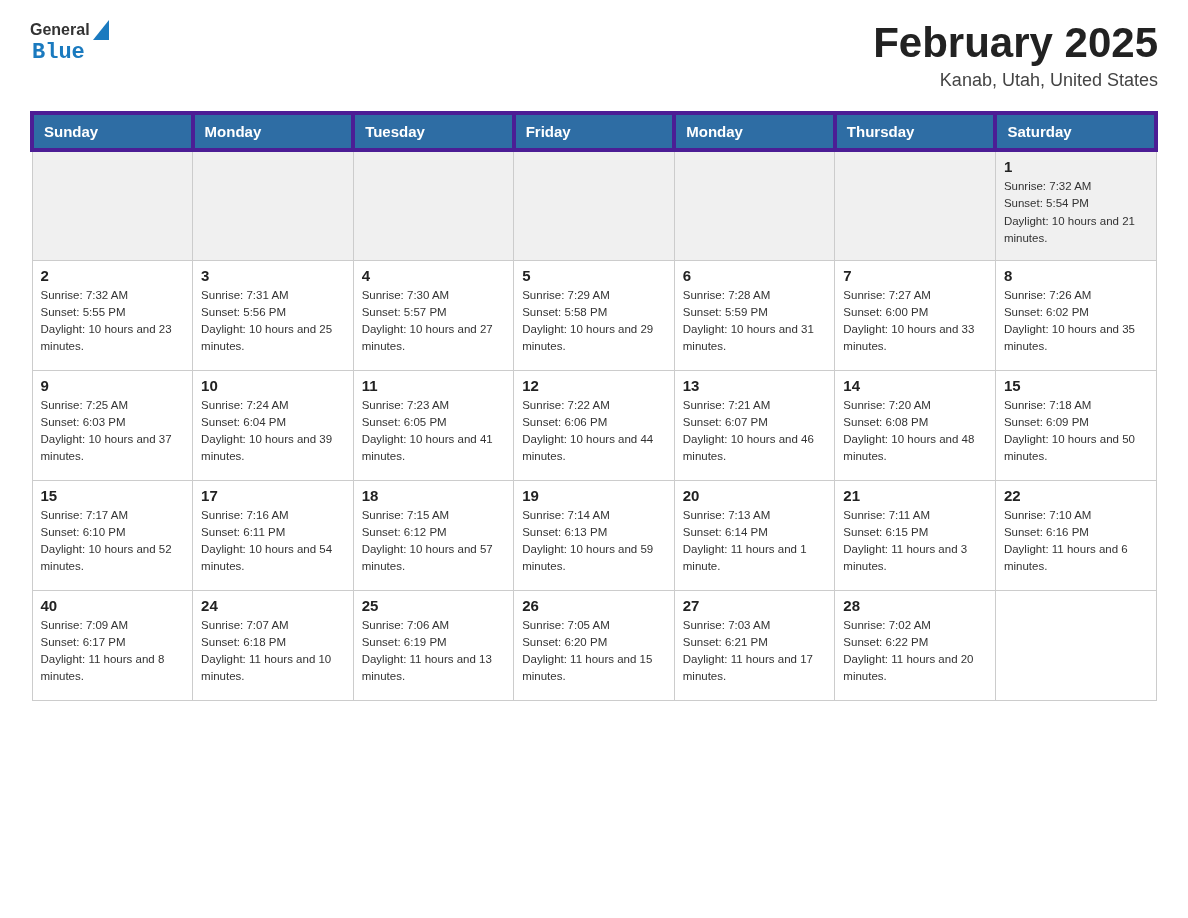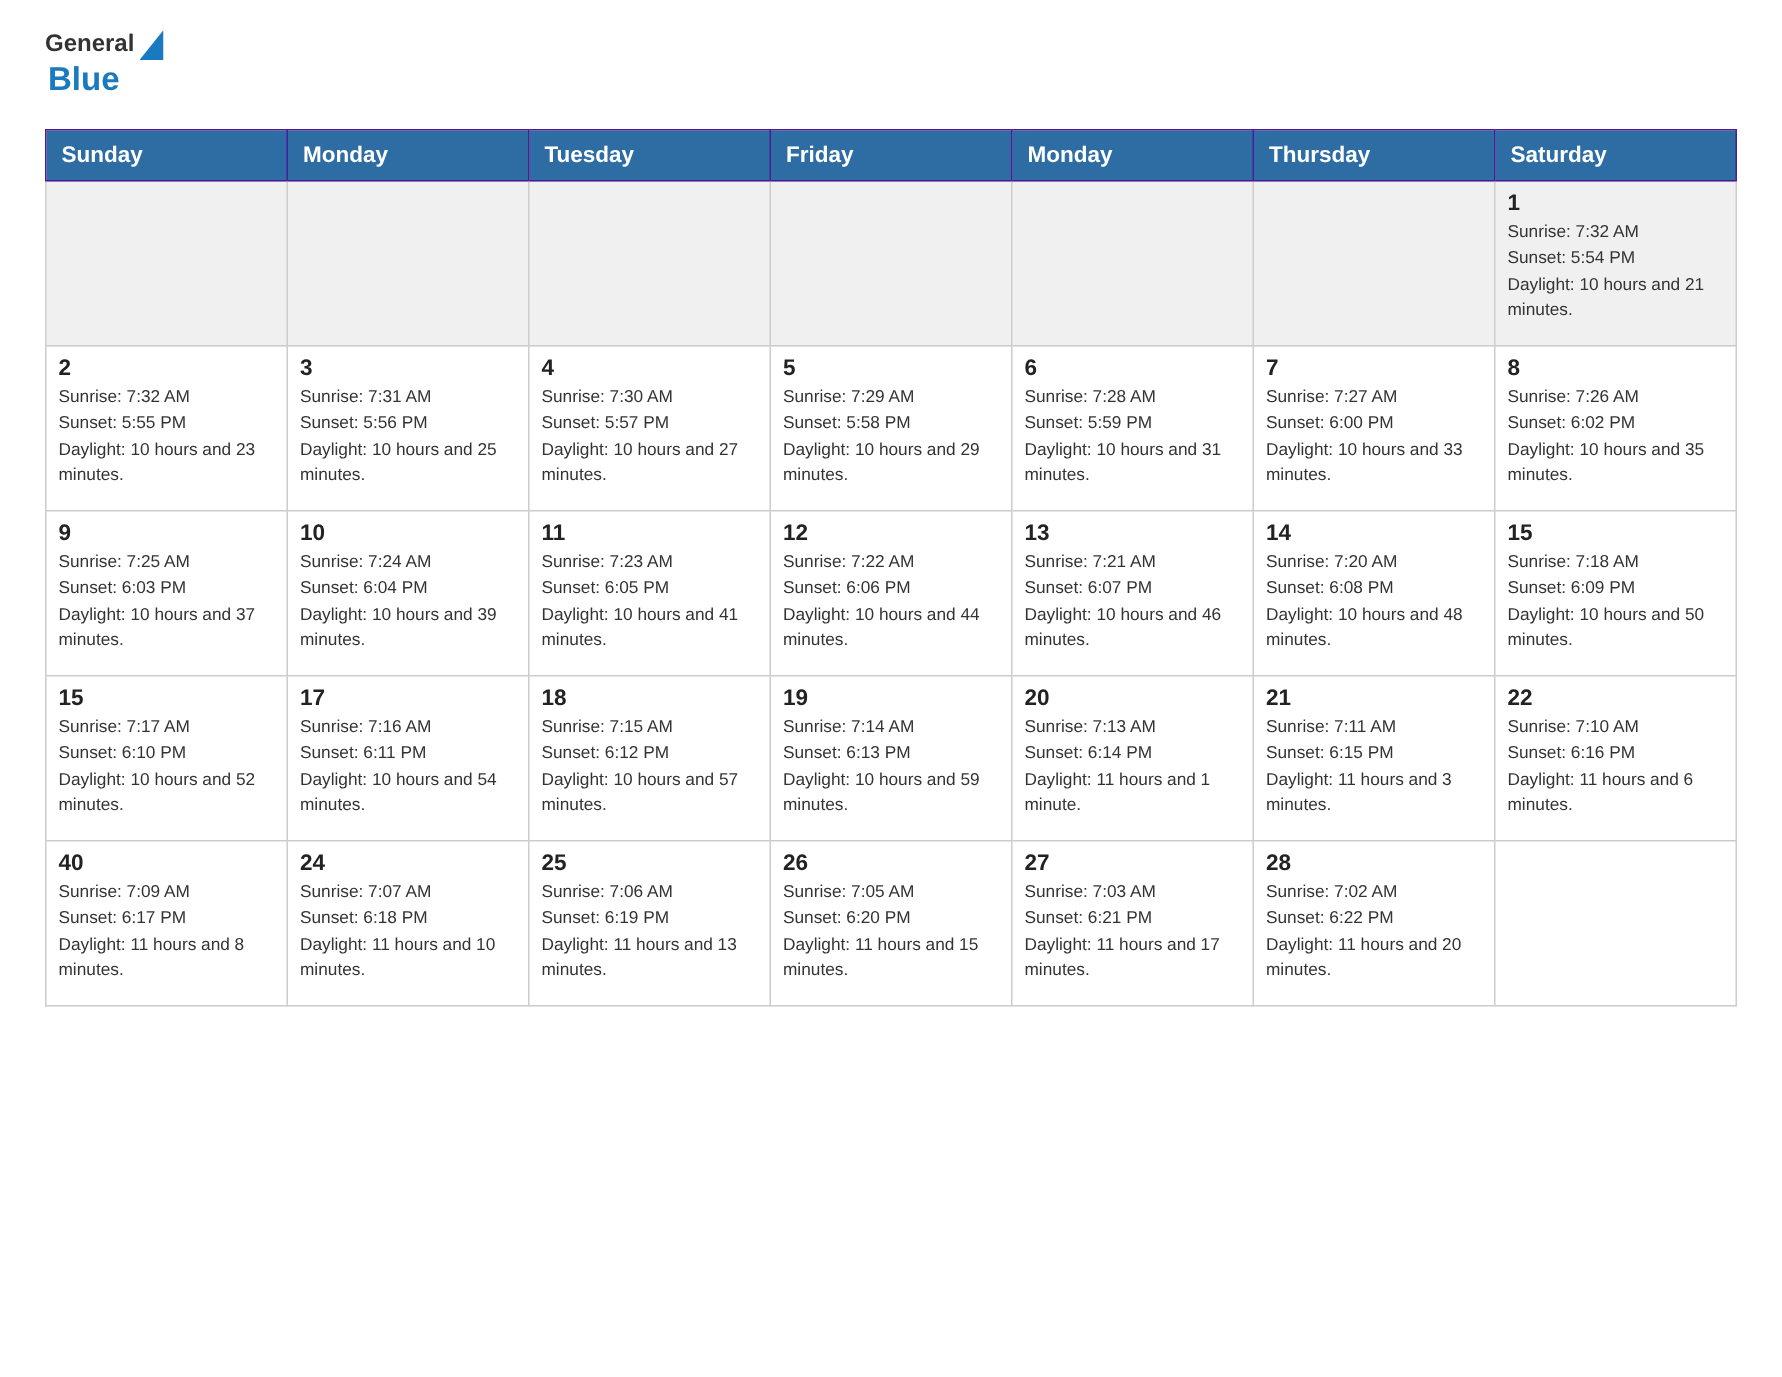--- a/index.html
+++ b/index.html
@@ -18,20 +18,21 @@
     }
     .logo-text-general {
       font-size: 16px;
       font-weight: bold;
       color: #333;
     }
     .logo-text-blue {
       font-size: 22px;
       font-weight: bold;
       color: #1a7abf;
+      font-family: Liberation Mono, monospace;
     }
     .title-block {
       text-align: right;
     }
     .calendar-title {
       font-size: 42px;
       font-weight: bold;
       color: #222;
       line-height: 1.1;
     }
@@ -45,21 +46,21 @@
       border-collapse: collapse;
       table-layout: fixed;
     }
     thead tr th {
       background-color: #2e6da4;
       color: #fff;
       font-size: 15px;
       font-weight: bold;
       padding: 8px 10px;
       text-align: left;
-      border: 1px solid #4c1d95;
+      border: 4px solid #4c1d95;
     }
     tbody tr td {
       vertical-align: top;
       border: 1px solid #ccc;
       padding: 6px 8px;
       height: 110px;
       font-size: 12px;
       color: #333;
     }
     tbody tr td .day-number {
@@ -103,20 +104,24 @@
     <div class="logo-line1">
       <span class="logo-text-general">General</span>
       <svg class="triangle-icon" width="16" height="20" viewBox="0 0 16 20">
         <polygon points="0,20 16,20 16,0" fill="#1a7abf"></polygon>
       </svg>
     </div>
     <div class="logo-line2">
       <span class="logo-text-blue">Blue</span>
     </div>
   </div>
+  <div class="title-block">
+    <div class="calendar-title">February 2025</div>
+    <div class="calendar-subtitle">Kanab, Utah, United States</div>
+  </div>
 </div>
 
 <table>
   <thead>
     <tr>
     <th>Sunday</th>
         <th>Monday</th>
         <th>Tuesday</th>
         <th>Friday</th>
         <th>Monday</th>

